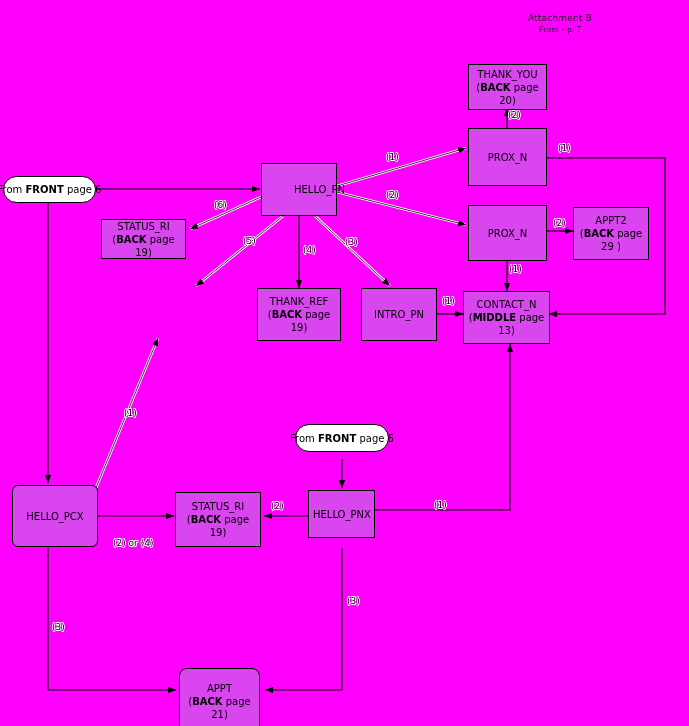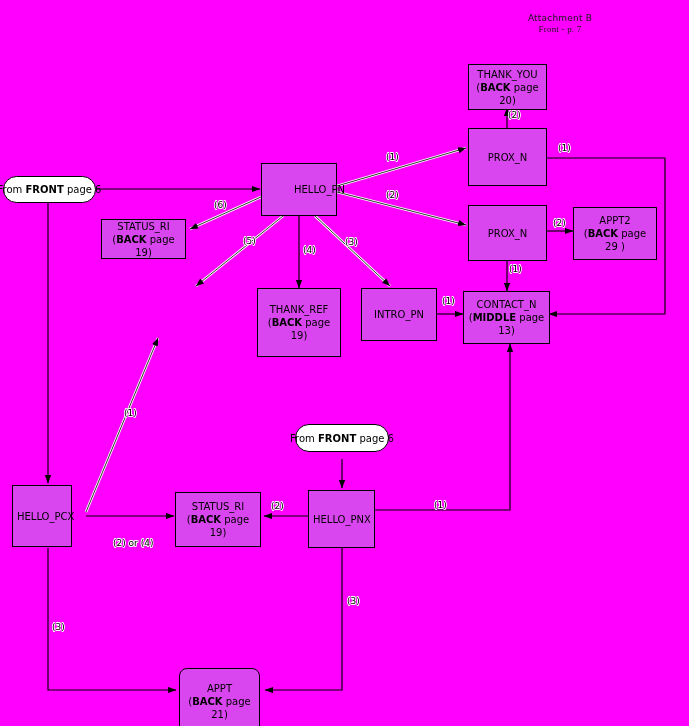--- a/index.html
+++ b/index.html
@@ -144,21 +144,21 @@
         <span class="l1">PROX_N</span>
       </span>
   </div>
 
   <div class="node" style="left:468px;top:205px;width:79px;height:56px;">
     <span class="inner">
         <span class="l1">PROX_N</span>
       </span>
   </div>
 
-  <div class="node" style="left:573px;top:207px;width:84px;height:53px;">
+  <div class="node" style="left:573px;top:207px;width:76px;height:53px;">
     <span class="inner">
       <span class="l1">APPT2</span>
       <span class="l2"><span>(</span><b>BACK</b><span> page</span></span>
       <span class="l2">29 )</span>
     </span>
   </div>
 
   <div class="node" style="left:261px;top:163px;width:76px;height:53px;padding-left:32px;">
     <span class="inner">
         <span class="l1">HELLO_PN</span>
@@ -170,21 +170,21 @@
   </div>
 
   <div class="node" style="left:101px;top:219px;width:85px;height:40px;">
     <span class="inner">
       <span class="l1">STATUS_RI</span>
       <span class="l2"><span>(</span><b>BACK</b><span> page 19)</span></span>
     </span>
   </div>
 
 
-  <div class="node" style="left:257px;top:288px;width:84px;height:69px;">
+  <div class="node" style="left:257px;top:288px;width:84px;height:53px;">
     <span class="inner">
       <span class="l1">THANK_REF</span>
       <span class="l2"><span>(</span><b>BACK</b><span> page 19)</span></span>
     </span>
   </div>
 
   <div class="node" style="left:361px;top:288px;width:76px;height:53px;">
     <span class="inner">
         <span class="l1">INTRO_PN</span>
       </span>
@@ -194,34 +194,34 @@
     <span class="inner">
       <span class="l1">CONTACT_N</span>
       <span class="l2"><span>(</span><b>MIDDLE</b><span> page 13)</span></span>
     </span>
   </div>
 
   <div class="oval" style="left:295px;top:424px;width:94px;height:28px;">
     <span><span>From </span><b>FRONT</b><span> page 6</span></span>
   </div>
 
-  <div class="node" style="left:12px;top:485px;width:60px;height:62px;">
+  <div class="node" style="left:12px;top:485px;width:86px;height:62px;border-radius:6px;">
     <span class="inner">
         <span class="l1">HELLO_PCX</span>
       </span>
   </div>
 
   <div class="node" style="left:175px;top:492px;width:86px;height:55px;">
     <span class="inner">
       <span class="l1">STATUS_RI</span>
       <span class="l2"><span>(</span><b>BACK</b><span> page 19)</span></span>
     </span>
   </div>
 
-  <div class="node" style="left:308px;top:490px;width:67px;height:58px;">
+  <div class="node" style="left:308px;top:490px;width:67px;height:48px;">
     <span class="inner">
         <span class="l1">HELLO_PNX</span>
       </span>
   </div>
 
   <div class="node" style="left:179px;top:668px;width:81px;height:66px;border-radius:8px;">
     <span class="inner">
       <span class="l1">APPT</span>
       <span class="l2"><span>(</span><b>BACK</b><span> page 21)</span></span>
     </span>

